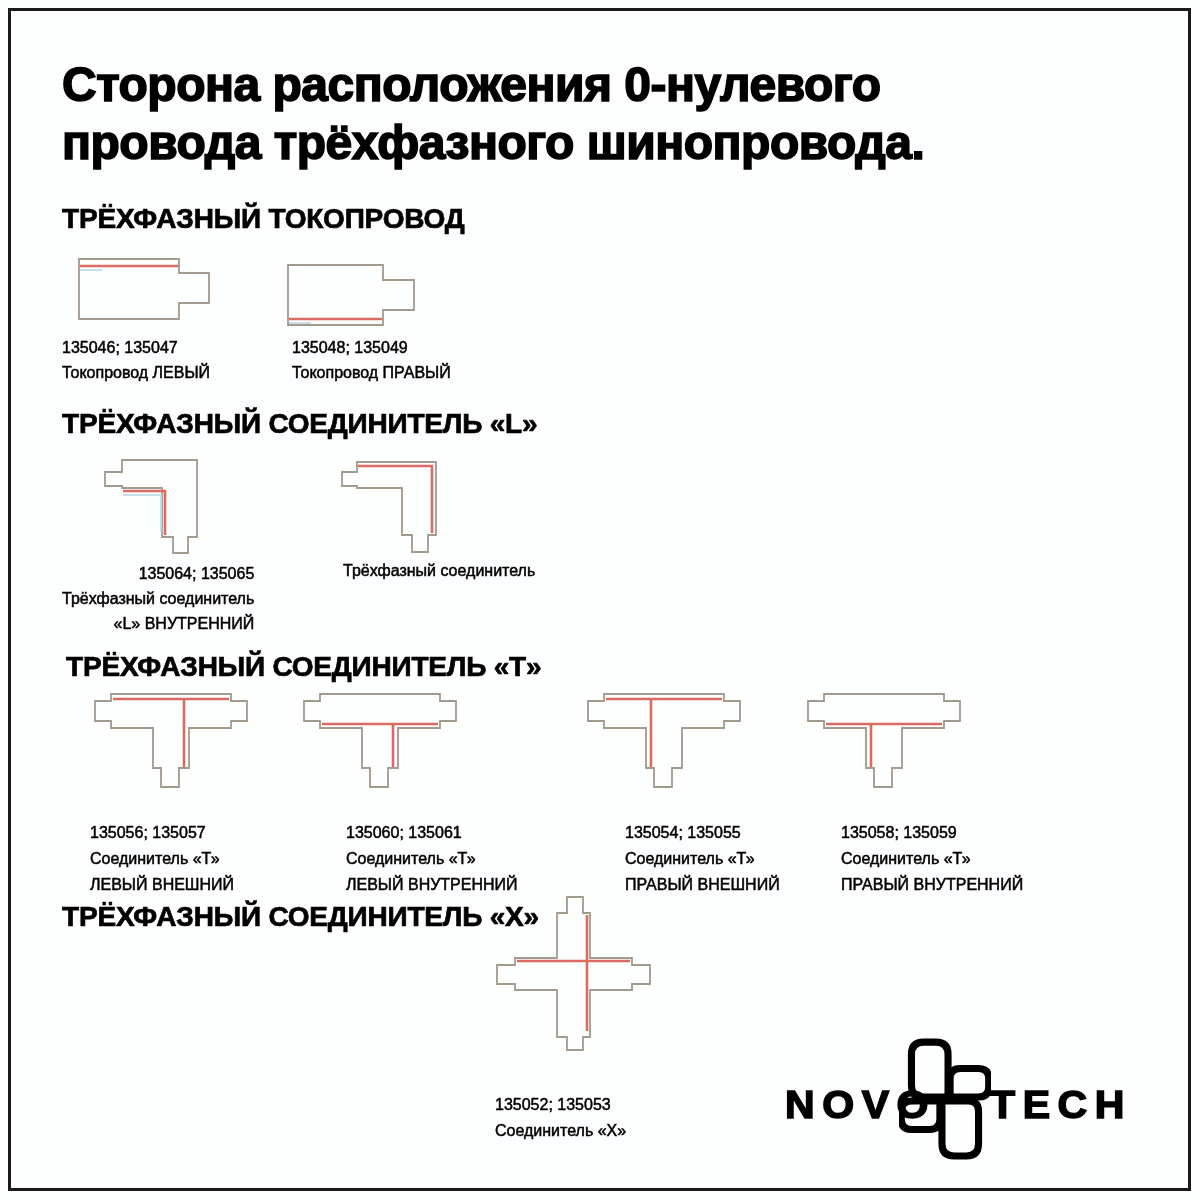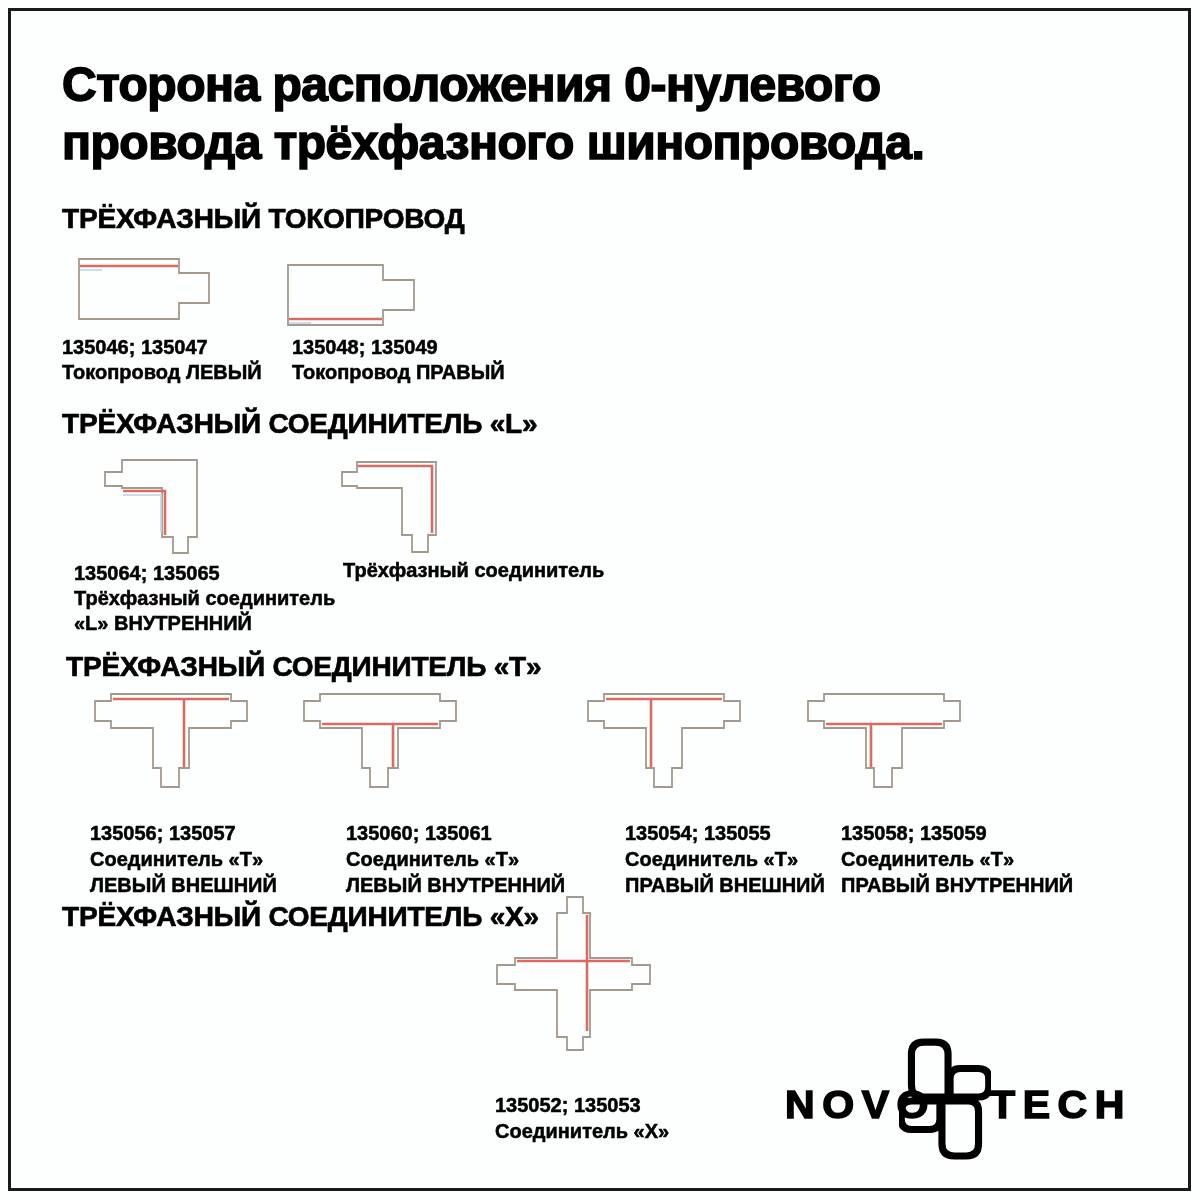--- a/index.html
+++ b/index.html
@@ -18,21 +18,21 @@
   .abs{position:absolute;}
   .title{
     left:62px;top:56px;width:1050px;
     font-size:48px;line-height:58px;font-weight:bold;
     -webkit-text-stroke:1.6px #000;letter-spacing:-0.5px;
   }
   .sec-header{
     font-size:28px;font-weight:bold;-webkit-text-stroke:0.7px #000;letter-spacing:-0.2px;white-space:nowrap;
   }
   .lbl{
-    font-size:20px;font-weight:bold;line-height:25px;-webkit-text-stroke:0.5px #000;white-space:nowrap;
+    font-size:16px;font-weight:normal;line-height:25px;-webkit-text-stroke:0.5px #000;white-space:nowrap;
   }
   .lbl.t{line-height:26px;}
   svg.diag{position:absolute;overflow:visible;}
   svg.diag .outline{fill:none;stroke:var(--outline,#a39a8e);stroke-width:1.8;}
   svg.diag .wire{fill:none;stroke:var(--wire,#d96b63);stroke-width:2.6;}
   svg.diag .phase{fill:none;stroke:var(--phase,#bcd9e6);stroke-width:2;opacity:0.85;}
   .logo{position:absolute;left:783px;top:1038px;width:365px;height:125px;}
   .logo .word{
     position:absolute;top:46px;font-size:38px;font-weight:bold;letter-spacing:7px;
     -webkit-text-stroke:1.5px #000;transform:scaleX(1.08);transform-origin:left top;white-space:nowrap;
@@ -78,21 +78,21 @@
 <svg class="diag" style="left:100px;top:452px;" width="110" height="110" viewBox="0 0 110 110">
   <path class="outline" d="M22,8 L97,8 L97,85 L88,85 L88,101 L73,101 L73,85 L62,85 L62,36 L22,36 L22,34 L5,34 L5,20 L22,20 Z"></path>
   <path class="phase" d="M23,43 H61 V80"></path>
   <path class="wire" d="M23,39 H65 V83"></path>
 </svg>
 <svg class="diag" style="left:338px;top:452px;" width="110" height="110" viewBox="0 0 110 110">
   <path class="outline" d="M19,10 L98,10 L98,83 L90,83 L90,100 L74,100 L74,83 L64,83 L64,36 L19,36 L19,34 L4,34 L4,20 L19,20 Z"></path>
   <path class="wire" d="M20,14 H94 V81"></path>
 </svg>
 
-<div class="abs lbl" style="left:74px;top:561px;">
+<div class="abs lbl" style="left:62px;top:561px;text-align:right;">
   <div>135064; 135065</div>
   <div>Трёхфазный соединитель</div>
   <div>«L» ВНУТРЕННИЙ</div>
 </div>
 <div class="abs lbl" style="left:343px;top:558px;">
   <div>Трёхфазный соединитель</div>
 </div>
 
 <div class="abs sec-header" style="left:66px;top:651px;">ТРЁХФАЗНЫЙ СОЕДИНИТЕЛЬ «Т»</div>
 

